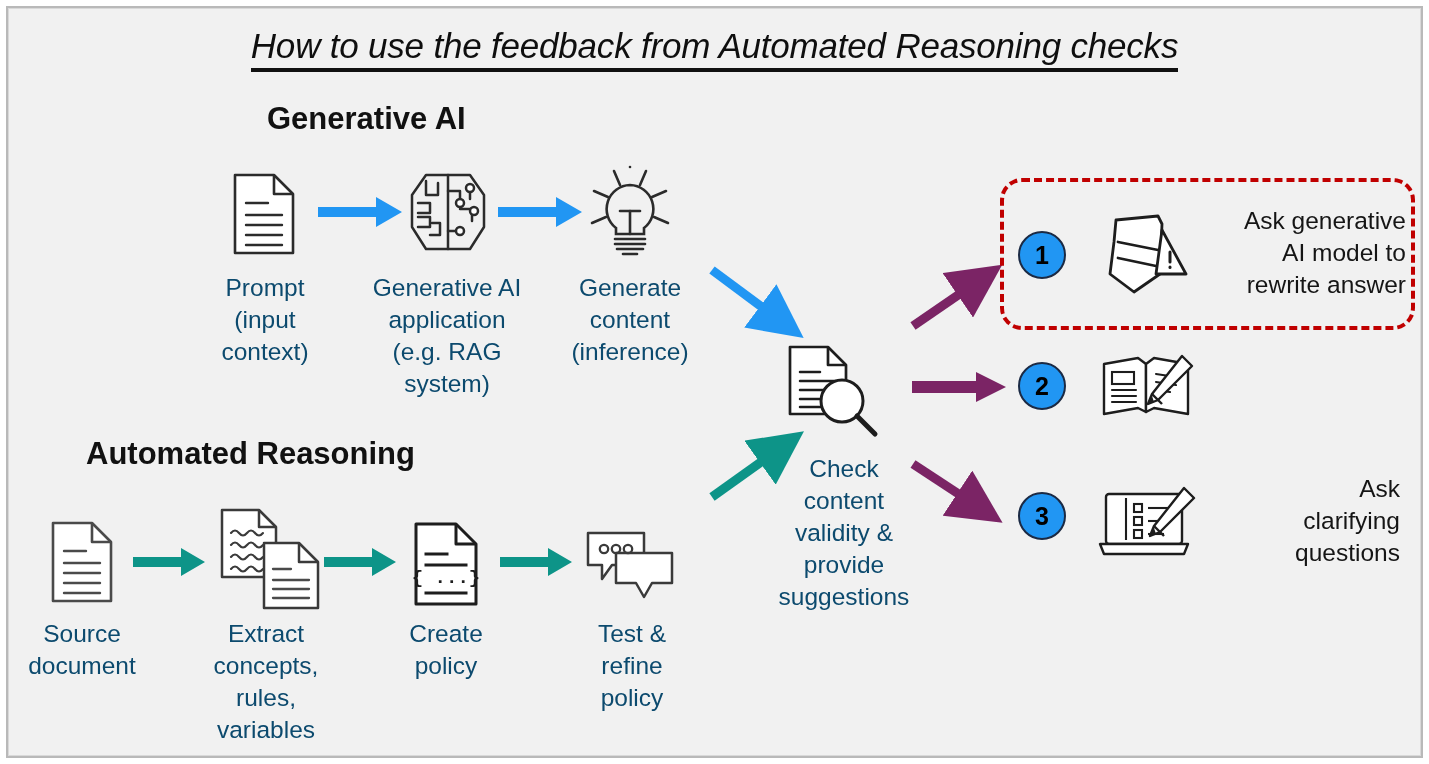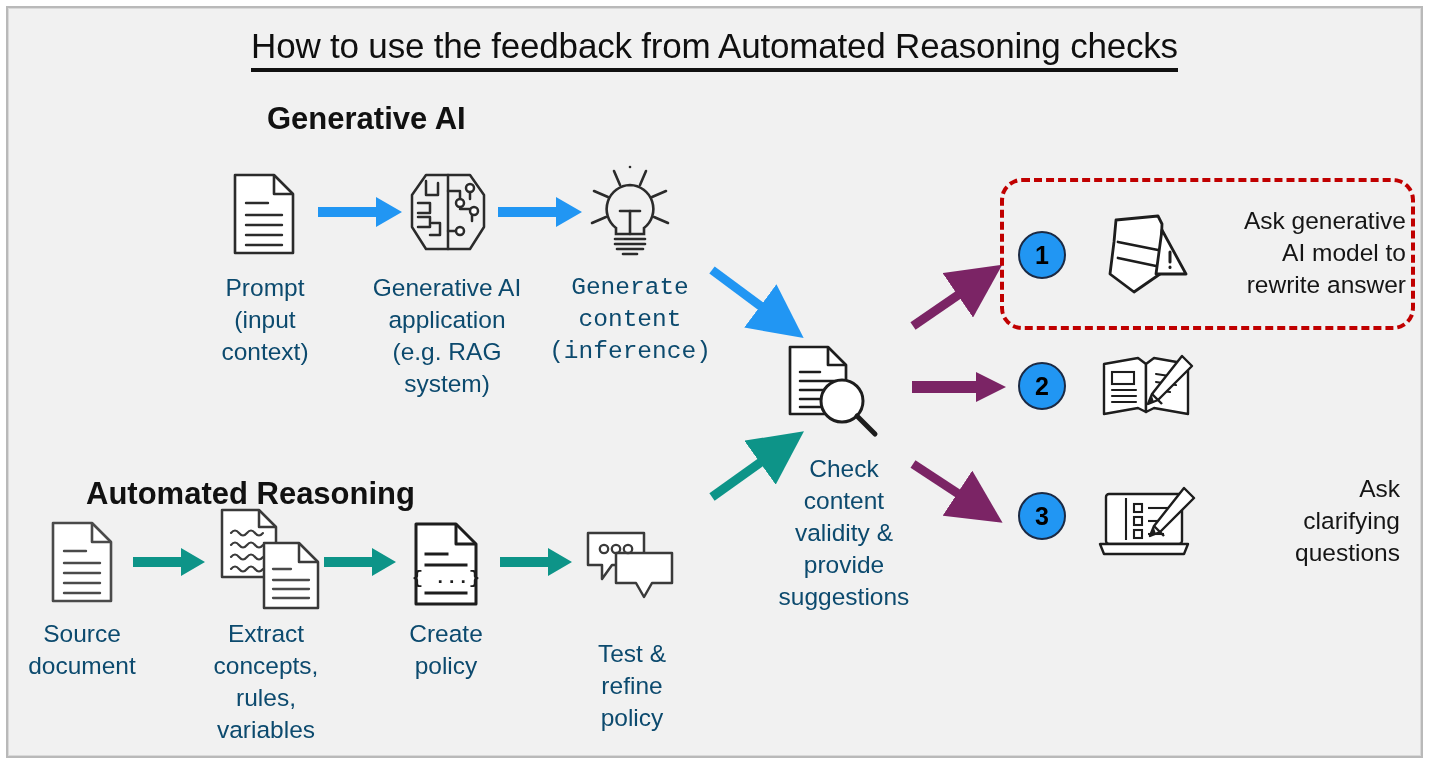--- a/index.html
+++ b/index.html
@@ -34,20 +34,21 @@
   .title {
     position: absolute;
     left: 0;
     top: 26px;
     width: 1429px;
     text-align: center;
     font-size: 35px;
     color: #0f0f0f;
     letter-spacing: -0.2px;
     white-space: nowrap;
+    font-style: italic;
   }
   .title span {
     border-bottom: 4px solid #111;
     padding-bottom: 3px;
   }
 
   
   .section-head {
     position: absolute;
     font-size: 31px;
@@ -109,21 +110,21 @@
 
 <div id="canvas">
   <div class="frame"></div>
 
   <div class="title">
     <span>How to use the feedback from Automated Reasoning checks</span>
   </div>
 
   <div class="section-head" style="left:267px; top:101px;">Generative AI</div>
 
-  <div class="section-head" style="left:86px; top:436px;margin-top:40px;">Automated Reasoning</div>
+  <div class="section-head" style="left:86px; top:436px;">Automated Reasoning</div>
 
   <div class="icon-box" style="left:232px; top:172px;">
     <svg width="64" height="84" viewBox="0 0 64 84">
       <path d="M3 3 H42 L61 22 V81 H3 Z" fill="#ffffff" stroke="#2b2b2b" stroke-width="2.6" stroke-linejoin="round"></path>
       <path d="M42 3 V22 H61" fill="none" stroke="#2b2b2b" stroke-width="2.6" stroke-linejoin="round"></path>
       <g stroke="#2b2b2b" stroke-width="2.4" stroke-linecap="round">
         <line x1="14" y1="31" x2="36" y2="31"></line>
         <line x1="14" y1="43" x2="50" y2="43"></line>
         <line x1="14" y1="53" x2="50" y2="53"></line>
         <line x1="14" y1="63" x2="50" y2="63"></line>
@@ -184,21 +185,21 @@
         <line x1="10" y1="28" x2="24" y2="34"></line>
         <line x1="82" y1="28" x2="68" y2="34"></line>
         <line x1="8" y1="60" x2="22" y2="54"></line>
         <line x1="84" y1="60" x2="70" y2="54"></line>
       </g>
     </svg>
   </div>
 
   <div class="caption" style="left:172px; top:272px; width:186px;">Prompt<br>(input<br>context)</div>
   <div class="caption" style="left:352px; top:272px; width:190px;">Generative AI<br>application<br>(e.g. RAG<br>system)</div>
-  <div class="caption" style="left:544px; top:272px; width:172px;font-family:Liberation Mono, monospace;">Generate<br>content<br>(inference)</div>
+  <div class="caption" style="left:544px; top:272px; width:172px;">Generate<br>content<br>(inference)</div>
 
   <div class="icon-box" style="left:50px; top:520px;">
     <svg width="64" height="84" viewBox="0 0 64 84">
       <path d="M3 3 H42 L61 22 V81 H3 Z" fill="#ffffff" stroke="#4a4a4a" stroke-width="2.6" stroke-linejoin="round"></path>
       <path d="M42 3 V22 H61" fill="none" stroke="#4a4a4a" stroke-width="2.6" stroke-linejoin="round"></path>
       <g stroke="#4a4a4a" stroke-width="2.4" stroke-linecap="round">
         <line x1="14" y1="31" x2="36" y2="31"></line>
         <line x1="14" y1="43" x2="50" y2="43"></line>
         <line x1="14" y1="53" x2="50" y2="53"></line>
         <line x1="14" y1="63" x2="50" y2="63"></line>
@@ -271,21 +272,21 @@
         <circle cx="24" cy="22" r="4.2"></circle>
         <circle cx="36" cy="22" r="4.2"></circle>
         <circle cx="48" cy="22" r="4.2"></circle>
       </g>
     </svg>
   </div>
 
   <div class="caption" style="left:0px; top:618px; width:164px;">Source<br>document</div>
   <div class="caption" style="left:186px; top:618px; width:160px;">Extract<br>concepts,<br>rules,<br>variables</div>
   <div class="caption" style="left:368px; top:618px; width:156px;">Create<br>policy</div>
-  <div class="caption" style="left:556px; top:638px; width:152px;">Test &amp;<br>refine<br>policy</div>
+  <div class="caption" style="left:556px; top:618px; width:152px;">Test &amp;<br>refine<br>policy</div>
 
   <div class="icon-box" style="left:706px; top:262px;">
     <svg width="100" height="80" viewBox="0 0 100 80">
       <defs>
         <marker id="mk-blue" markerWidth="6" markerHeight="6" refX="3" refY="3" orient="auto">
           <path d="M0 0 L6 3 L0 6 Z" fill="#2196f3"></path>
         </marker>
       </defs>
       <line x1="6" y1="8" x2="76" y2="60" stroke="#2196f3" stroke-width="9" marker-end="url(#mk-blue)" stroke-linecap="butt"></line>
     </svg>

